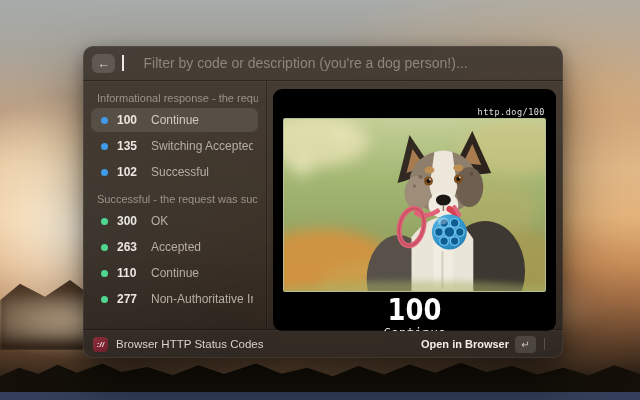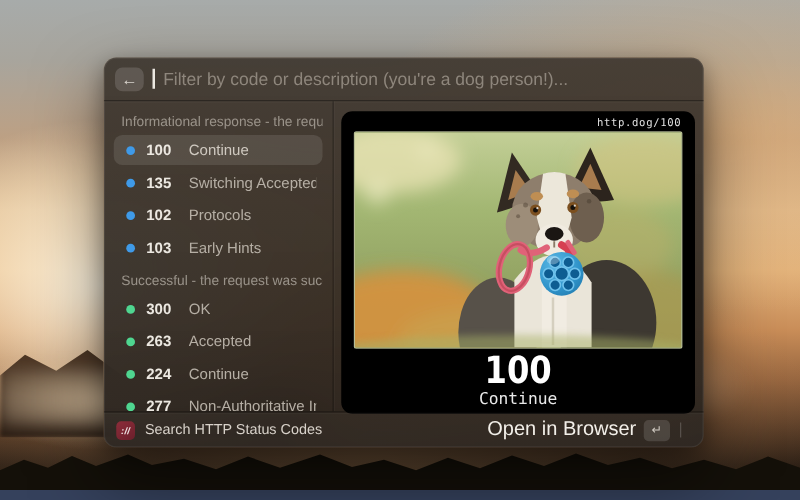--- a/index.html
+++ b/index.html
@@ -44,21 +44,21 @@
   }
   .search-row { height:34px; flex:0 0 34px; display:flex; align-items:center; padding:0 9px; }
   .back-btn {
     width:23px; height:19px; border-radius:6px; background:rgba(255,255,255,.14);
     color:#d8d3cc; font-size:13px; line-height:19px; text-align:center; flex:0 0 23px;
     border:none; cursor:default;
   }
   .caret { width:1.5px; height:16px; background:#ece8e1; margin-left:7px; animation:blink 1.1s steps(1) infinite; }
   @keyframes blink { 50% { opacity:0; } }
   .search-input {
-    flex:1; margin-left:7px; background:transparent; border:none; outline:none;
+    flex:1; margin-left:20px; background:transparent; border:none; outline:none;
     font-family:"Liberation Sans",sans-serif; font-size:14px; color:#ece8e1;
   }
   .search-input::placeholder { color:#8e867c; opacity:1; }
   .hr { height:1px; flex:0 0 1px; background:rgba(0,0,0,.34); box-shadow:0 1px 0 rgba(255,255,255,.03); }
 
   .content { flex:1; display:flex; min-height:0; }
   .list { width:183px; flex:0 0 183px; padding:6px 8px 0 8px; overflow:hidden; }
   .section-header {
     font-size:11px; color:#9a938a; margin:4px 0 3px 6px; height:14px; line-height:14px;
     white-space:nowrap; overflow:hidden;
@@ -70,21 +70,21 @@
   }
   .row.selected { background:rgba(255,255,255,.10); }
   .dot { width:7px; height:7px; border-radius:50%; margin:0 9px 0 5px; flex:0 0 7px; }
   .code { font-weight:700; font-size:12px; color:#ece8e1; width:27px; flex:0 0 27px; }
   .desc { font-size:12px; color:#b6afa5; margin-left:7px; white-space:nowrap; overflow:hidden; }
   .row.selected .desc { color:#cfc9c0; }
   .vdiv { width:1px; flex:0 0 1px; background:rgba(0,0,0,.30); box-shadow:1px 0 0 rgba(255,255,255,.025); }
 
   .detail { flex:1; padding:8px 7px 0 6px; min-width:0; }
   .black-card {
-    background:#000; border-radius:9px; height:242px; padding:4px 10px 0 10px;
+    background:#000; border-radius:9px; height:242px; padding:17px 10px 0 10px;
     text-align:center; overflow:hidden;
   }
   .caption {
     text-align:right; font-family:"DejaVu Sans Mono",monospace; font-size:8.5px;
     color:#e0e0e0; height:12px; line-height:12px; letter-spacing:.5px; padding-right:1px;
   }
   .photo {
     width:263px; height:174px; margin:0 auto; border:1px solid rgba(232,226,214,.45);
     border-radius:2px; overflow:hidden; background:#8ea05f;
   }
@@ -100,21 +100,21 @@
     background:rgba(255,255,255,.025);
   }
   .logo-badge {
     width:15px; height:15px; border-radius:4px; background:linear-gradient(145deg,#8c2d3a,#6c1f2b);
     color:#f3e9e9; font-style:italic; font-weight:700; font-size:7.5px;
     display:flex; align-items:center; justify-content:center; letter-spacing:.3px; flex:0 0 15px;
   }
   .footer-app { font-size:11.5px; color:#d8d2ca; margin-left:8px; }
   .spacer { flex:1; }
   .footer-btn { display:flex; align-items:center; gap:6px; background:none; border:none; padding:0; cursor:default; }
-  .action-primary { font-size:16px; font-weight:400; color:#f2efe9; font-family:"Liberation Sans",sans-serif; }
+  .action-primary { font-size:11px; font-weight:700; color:#f2efe9; font-family:"Liberation Sans",sans-serif; }
   .action-secondary { font-size:11.5px; color:#e4dfd7; font-family:"Liberation Sans",sans-serif; }
   .key-badge {
     min-width:17px; height:17px; padding:0 3px; border-radius:4px; background:rgba(255,255,255,.13);
     color:#cdc7bf; font-size:10px; display:flex; align-items:center; justify-content:center;
     font-family:"Liberation Sans",sans-serif;
   }
   .key-badge.wide { min-width:21px; }
   .sep { width:1px; height:12px; background:rgba(255,255,255,.18); margin:0 8px; }
 </style>
 </head>
@@ -147,43 +147,38 @@
         <span class="desc">Continue</span>
       </div>
       <div class="row">
         <span class="dot" style="background: rgb(63, 154, 232);"></span>
         <span class="code">135</span>
         <span class="desc">Switching Accepted</span>
       </div>
       <div class="row">
         <span class="dot" style="background: rgb(63, 154, 232);"></span>
         <span class="code">102</span>
-        <span class="desc">Protocols</span>
-      </div>
-      <div class="row">
-        <span class="dot" style="background: rgb(63, 154, 232);"></span>
-        <span class="code">103</span>
-        <span class="desc">Early Hints</span>
+        <span class="desc">Successful</span>
       </div>
 
       <div class="section-header second">Successful - the request was successf...</div>
 
       <div class="row">
         <span class="dot" style="background: rgb(79, 214, 144);"></span>
         <span class="code">300</span>
         <span class="desc">OK</span>
       </div>
       <div class="row">
         <span class="dot" style="background: rgb(79, 214, 144);"></span>
         <span class="code">263</span>
         <span class="desc">Accepted</span>
       </div>
       <div class="row">
         <span class="dot" style="background: rgb(79, 214, 144);"></span>
-        <span class="code">224</span>
+        <span class="code">110</span>
         <span class="desc">Continue</span>
       </div>
       <div class="row">
         <span class="dot" style="background: rgb(79, 214, 144);"></span>
         <span class="code">277</span>
         <span class="desc">Non-Authoritative Informa...</span>
       </div>
     </div>
 
     <div class="vdiv"></div>
@@ -280,21 +275,21 @@
 
         <div class="code-big">100</div>
         <div class="code-label">Continue</div>
       </div>
     </div>
   </div>
 
   <div class="hr"></div>
   <div class="footer">
     <div class="logo-badge">://</div>
-    <div class="footer-app">Search HTTP Status Codes</div>
+    <div class="footer-app">Browser HTTP Status Codes</div>
     <div class="spacer"></div>
     <button class="footer-btn">
       <span class="action-primary">Open in Browser</span>
       <span class="key-badge wide">↵</span>
     </button>
     <div class="sep"></div>
   </div>
 </div>
 
 </body></html>

